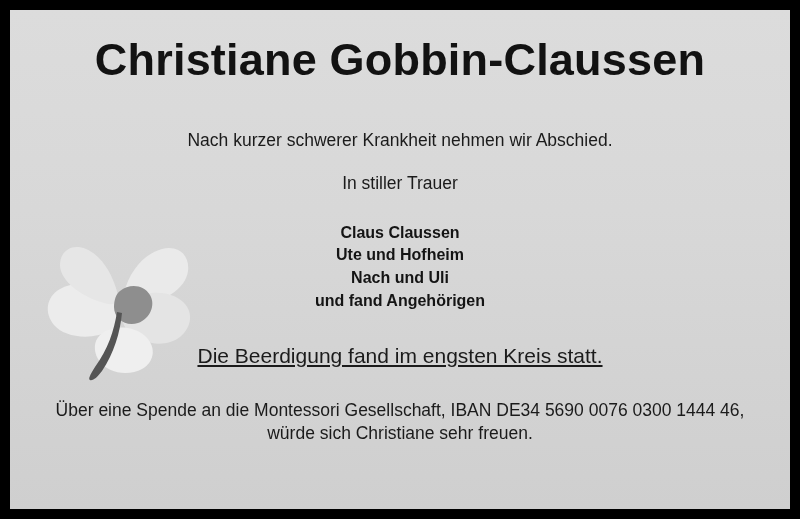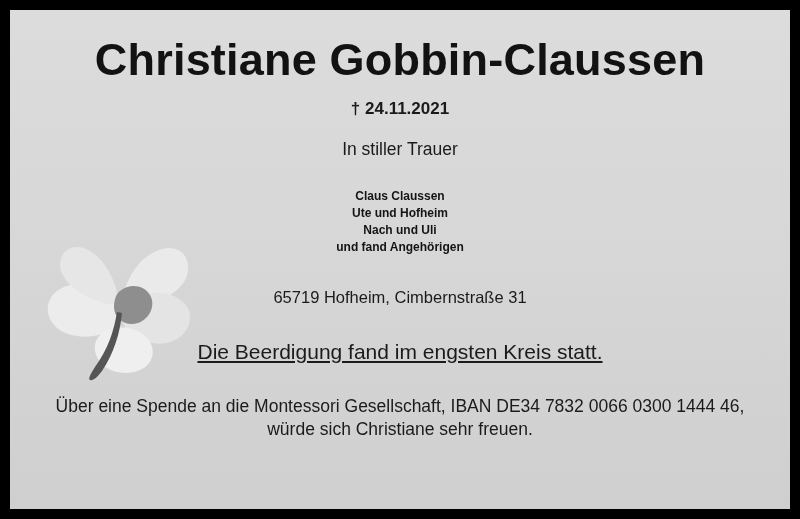--- a/index.html
+++ b/index.html
@@ -62,21 +62,21 @@
     font-size: 17.5px;
     line-height: 1.35;
     text-align: center;
   }
   .msg-illness { margin-top: 30px; }
   .msg-mourning { margin-top: 19px; }
   .family {
     margin-top: 26px;
     text-align: center;
     font-weight: bold;
-    font-size: 12px;
+    font-size: 16px;
     color: #141414;
     line-height: 1.42;
   }
   .address { margin-top: 30px; font-size: 16.5px; }
   .funeral { margin-top: 30px; font-size: 21px; text-decoration: underline; }
   .donation {
     margin-top: 28px;
     font-size: 16.5px;
     line-height: 1.45;
   }
@@ -103,33 +103,32 @@
       <path d="M62 150 C72 140 94 140 106 150 C118 160 118 176 104 184 C90 192 68 188 60 174 C55 165 56 156 62 150 Z" fill="#efefef"></path>
       <path d="M82 106 C92 98 106 100 112 110 C118 120 112 134 100 138 C88 142 76 134 76 122 C76 115 78 109 82 106 Z" fill="#8e8e8e"></path>
       <path d="M84 128 C82 148 76 168 64 186 C58 194 54 196 52 195 C50 194 52 190 57 182 C70 164 76 146 79 127 Z" fill="#555555"></path>
     </g>
   </svg>
 
   <div class="content">
     <div class="name">Christiane Gobbin-Claussen</div>
 
     <div class="dates">
-      <span>† 24.11.2021</span>
     </div>
 
+    <div class="line msg-illness">Nach kurzer schwerer Krankheit nehmen wir Abschied.</div>
     <div class="line msg-mourning">In stiller Trauer</div>
 
     <div class="family">
       <div>Claus Claussen</div>
       <div>Ute und Hofheim</div>
       <div>Nach und Uli</div>
       <div>und fand Angehörigen</div>
     </div>
 
-    <div class="line address">65719 Hofheim, Cimbernstraße 31</div>
     <div class="line funeral">Die Beerdigung fand im engsten Kreis statt.</div>
 
     <div class="donation">
-      <div class="line">Über eine Spende an die Montessori Gesellschaft, IBAN DE34 7832 0066 0300 1444 46,</div>
+      <div class="line">Über eine Spende an die Montessori Gesellschaft, IBAN DE34 5690 0076 0300 1444 46,</div>
       <div class="line">würde sich Christiane sehr freuen.</div>
     </div>
   </div>
 </div>
 
 </body></html>

